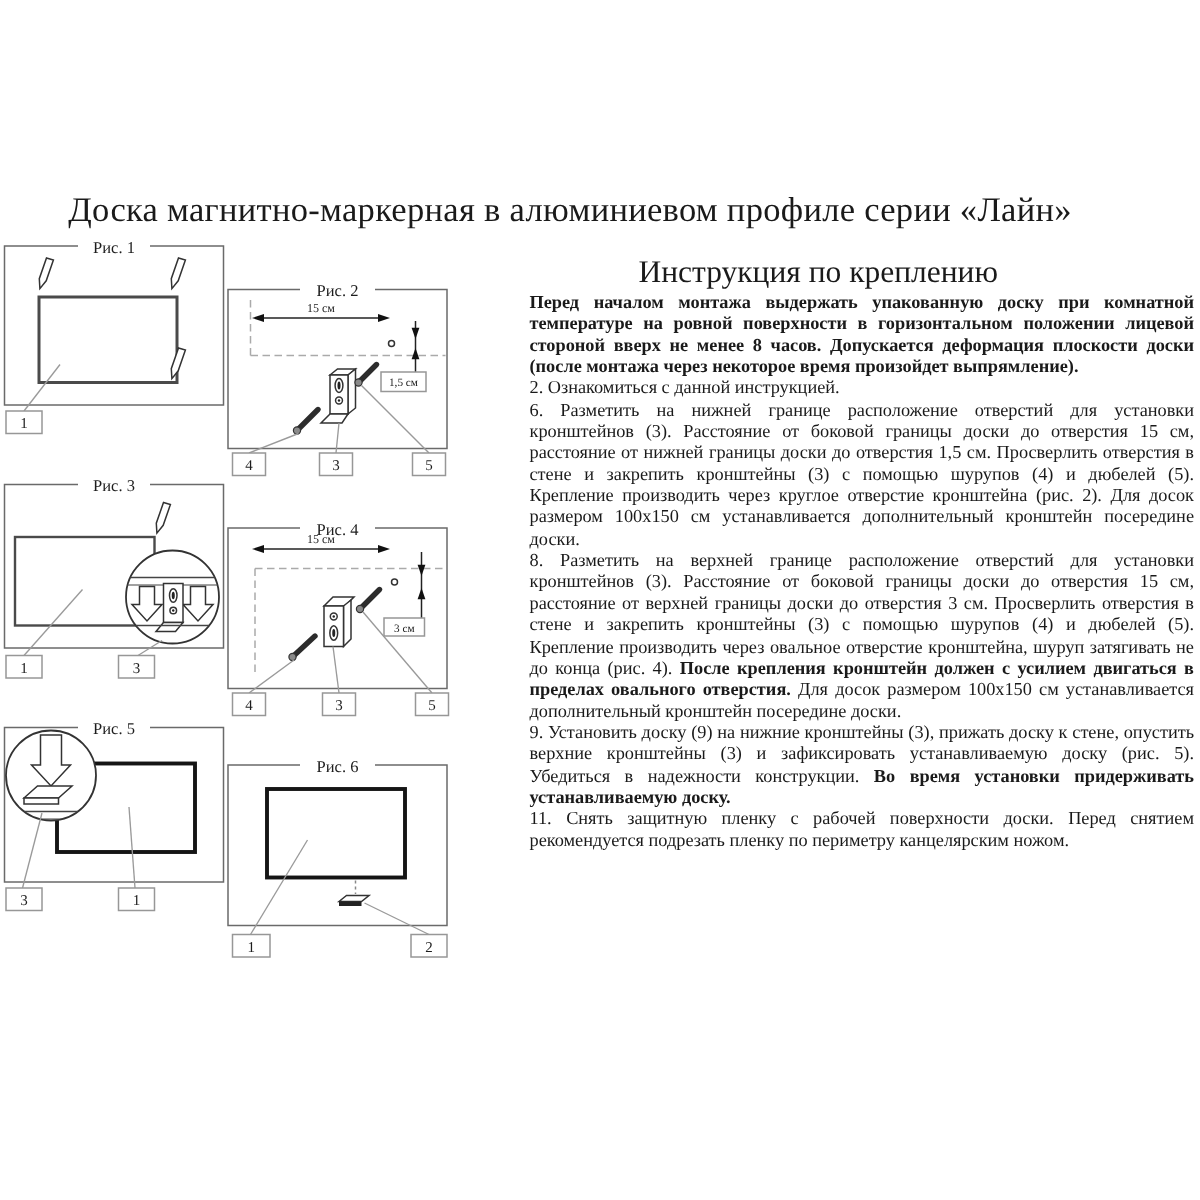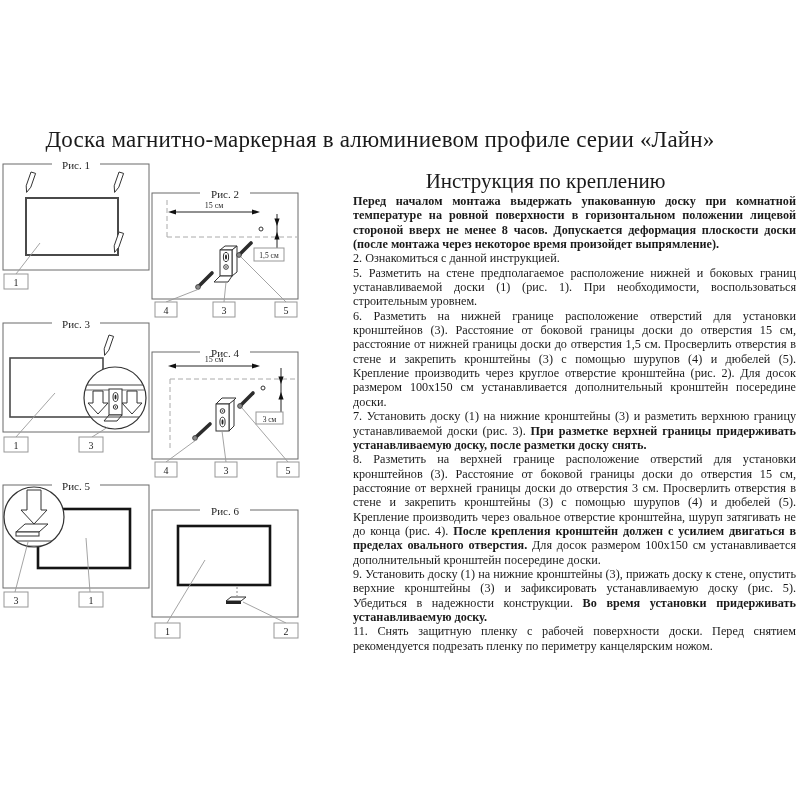--- a/index.html
+++ b/index.html
@@ -34,25 +34,23 @@
 </head>
 <body>
 
 <div class="page">
 
   <div class="doc-title">Доска магнитно-маркерная в алюминиевом профиле серии «Лайн»</div>
   <div class="instr-head">Инструкция по креплению</div>
   <div class="col-text" id="instructions-list">
       <div class="item"><span class="b">Перед началом монтажа выдержать упакованную доску при комнатной температуре на ровной поверхности в горизонтальном положении лицевой стороной вверх не менее 8 часов. Допускается деформация плоскости доски (после монтажа через некоторое время произойдет выпрямление).</span></div>
       <div class="item">2. <span>Ознакомиться с данной инструкцией.</span></div>
-      <div class="item">5. <span>Разметить на стене предполагаемое расположение нижней и боковых границ устанавливаемой доски (1) (рис. 1). При необходимости, воспользоваться строительным уровнем.</span></div>
       <div class="item">6. <span>Разметить на нижней границе расположение отверстий для установки кронштейнов (3). Расстояние от боковой границы доски до отверстия 15 см, расстояние от нижней границы доски до отверстия 1,5 см. Просверлить отверстия в стене и закрепить кронштейны (3) с помощью шурупов (4) и дюбелей (5). Крепление производить через круглое отверстие кронштейна (рис. 2). Для досок размером 100х150 см устанавливается дополнительный кронштейн посередине доски.</span></div>
-      <div class="item">7. <span>Установить доску (1) на нижние кронштейны (3) и разметить верхнюю границу устанавливаемой доски (рис. 3). </span><span class="b">При разметке верхней границы придерживать устанавливаемую доску, после разметки доску снять.</span></div>
       <div class="item">8. <span>Разметить на верхней границе расположение отверстий для установки кронштейнов (3). Расстояние от боковой границы доски до отверстия 15 см, расстояние от верхней границы доски до отверстия 3 см. Просверлить отверстия в стене и закрепить кронштейны (3) с помощью шурупов (4) и дюбелей (5). Крепление производить через овальное отверстие кронштейна, шуруп затягивать не до конца (рис. 4). </span><span class="b">После крепления кронштейн должен с усилием двигаться в пределах овального отверстия. </span><span>Для досок размером 100х150 см устанавливается дополнительный кронштейн посередине доски.</span></div>
-      <div class="item">9. <span>Установить доску (1) на нижние кронштейны (3), прижать доску к стене, опустить верхние кронштейны (3) и зафиксировать устанавливаемую доску (рис. 5). Убедиться в надежности конструкции. </span><span class="b">Во время установки придерживать устанавливаемую доску.</span></div>
+      <div class="item">9. <span>Установить доску (9) на нижние кронштейны (3), прижать доску к стене, опустить верхние кронштейны (3) и зафиксировать устанавливаемую доску (рис. 5). Убедиться в надежности конструкции. </span><span class="b">Во время установки придерживать устанавливаемую доску.</span></div>
       <div class="item">11. <span>Снять защитную пленку с рабочей поверхности доски. Перед снятием рекомендуется подрезать пленку по периметру канцелярским ножом.</span></div>
     </div>
 
   <svg class="fig" style="left:0;top:150px" width="160" height="150" viewBox="0 0 160 150">
     <rect class="frame" x="3" y="14" width="146" height="106"></rect>
     <rect x="52" y="8" width="48" height="12" fill="#fff"></rect>
     <text class="ftitle" x="76" y="18.5">Рис. 1</text>
     <rect class="board-thin" x="26" y="48" width="92" height="57" style="stroke-width:2"></rect>
     <g transform="translate(24,22)">
       <path class="wire" d="M7 0 L11.6 1.4 L6.8 15.2 L2.6 20.4 L2.2 13.8 Z"></path>

